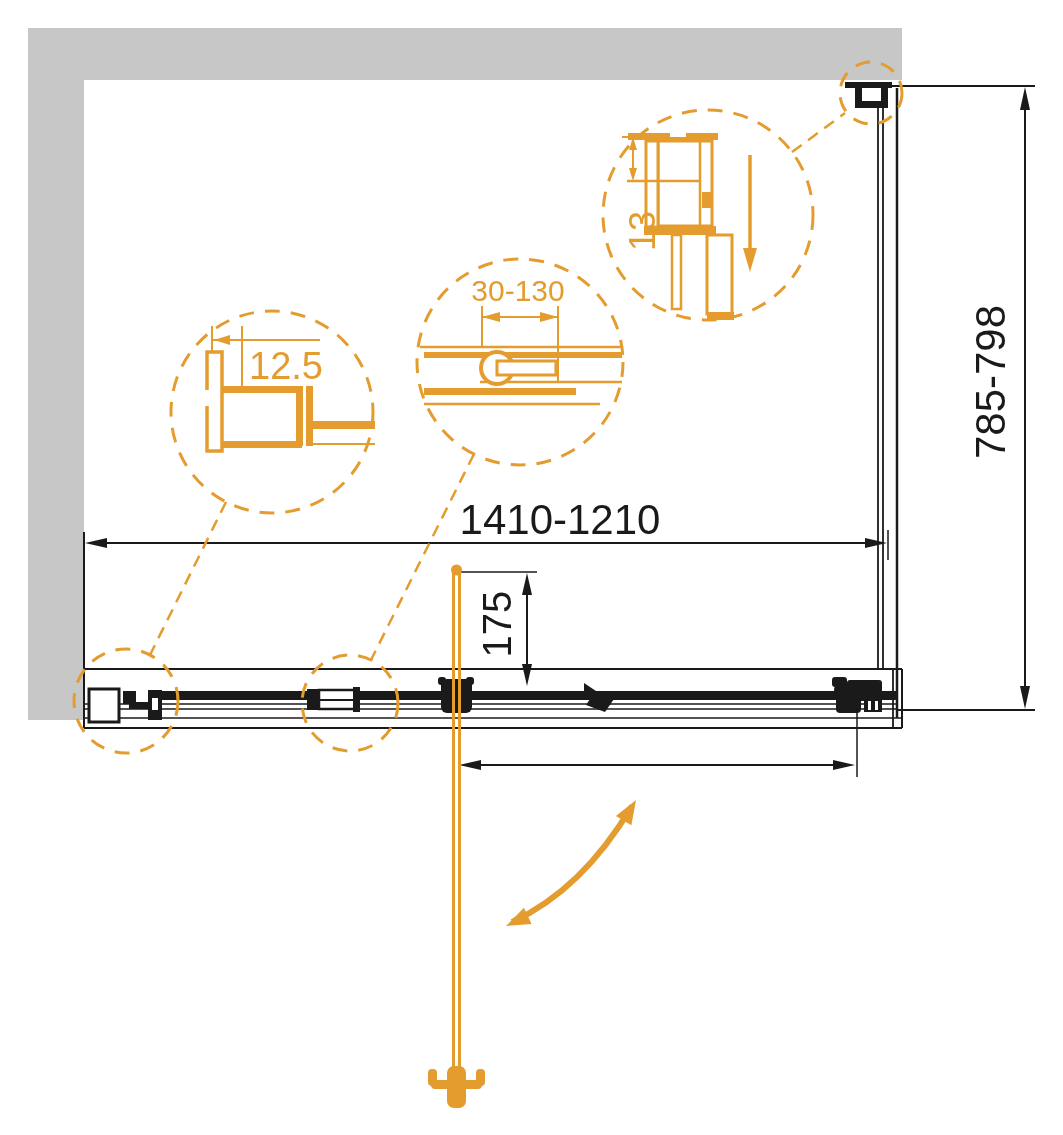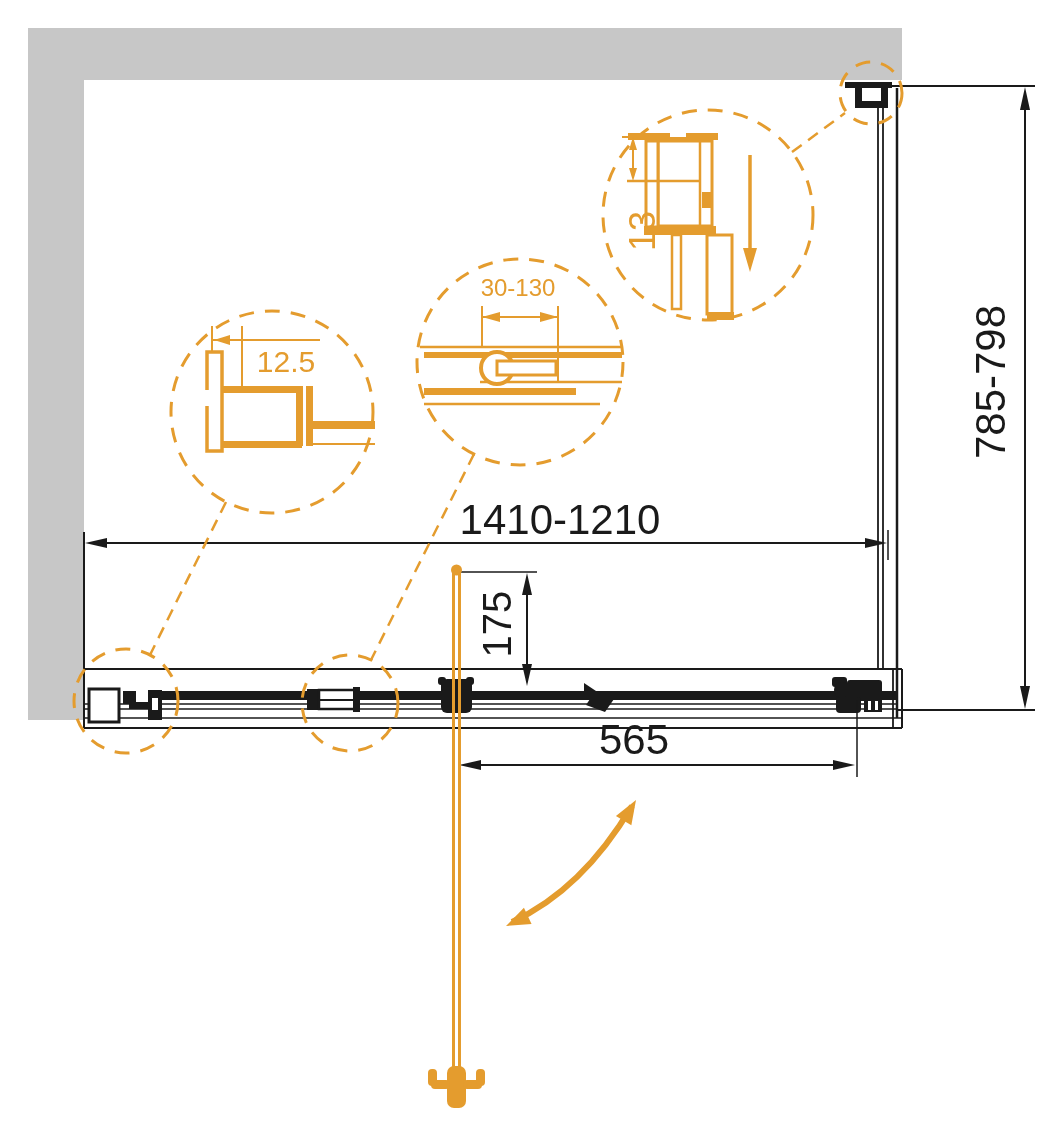--- a/index.html
+++ b/index.html
@@ -213,22 +213,21 @@
       <path class="ok" stroke-width="6" d="M512,922 Q582,890 632,806"></path>
       <polygon class="of" points="0,0 -24,-9 -24,9" transform="translate(506,926) rotate(155)"></polygon>
       <polygon class="of" points="0,0 -24,-9 -24,9" transform="translate(636,800) rotate(-59)"></polygon>
     </g>
   </svg>
 
   <div class="lbl" style="left:440px;top:499px;width:240px;">1410-1210</div>
 
   <div class="lbl rot" style="left:871px;top:361px;width:240px;height:42px;">785-798</div>
 
-  <div class="lbl" style="left:554px;top:719px;width:160px;">565</div>
 
   <div class="lbl rot" style="left:427px;top:604px;width:140px;height:40px;font-size:40px;">175</div>
 
-  <div class="lbl orange" style="left:226px;top:347px;width:120px;font-size:30px;">12.5</div>
-
-  <div class="lbl orange" style="left:438px;top:276px;width:160px;font-size:24px;">30-130</div>
+  <div class="lbl orange" style="left:226px;top:347px;width:120px;font-size:38px;">12.5</div>
+
+  <div class="lbl orange" style="left:438px;top:276px;width:160px;font-size:30px;">30-130</div>
 
   <div class="lbl orange rot" style="left:583px;top:213px;width:120px;height:36px;font-size:36px;">13</div>
 </div>
 
 </body></html>

